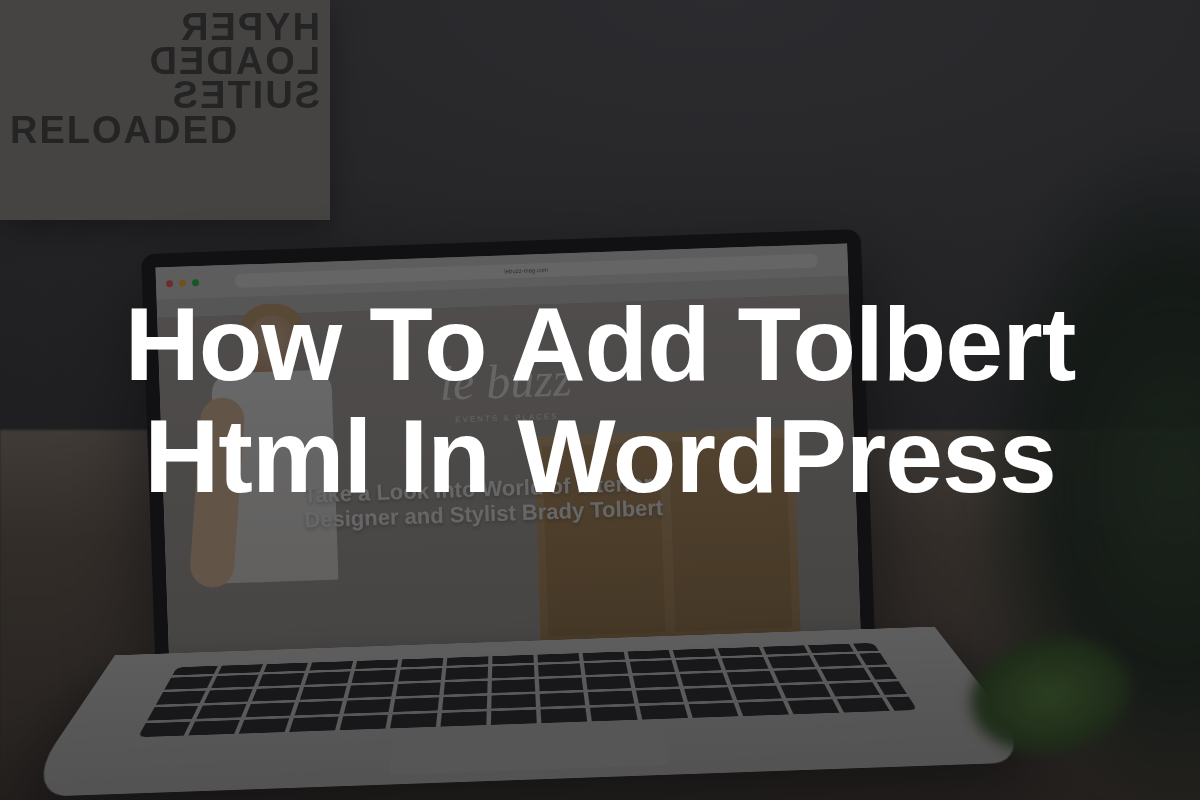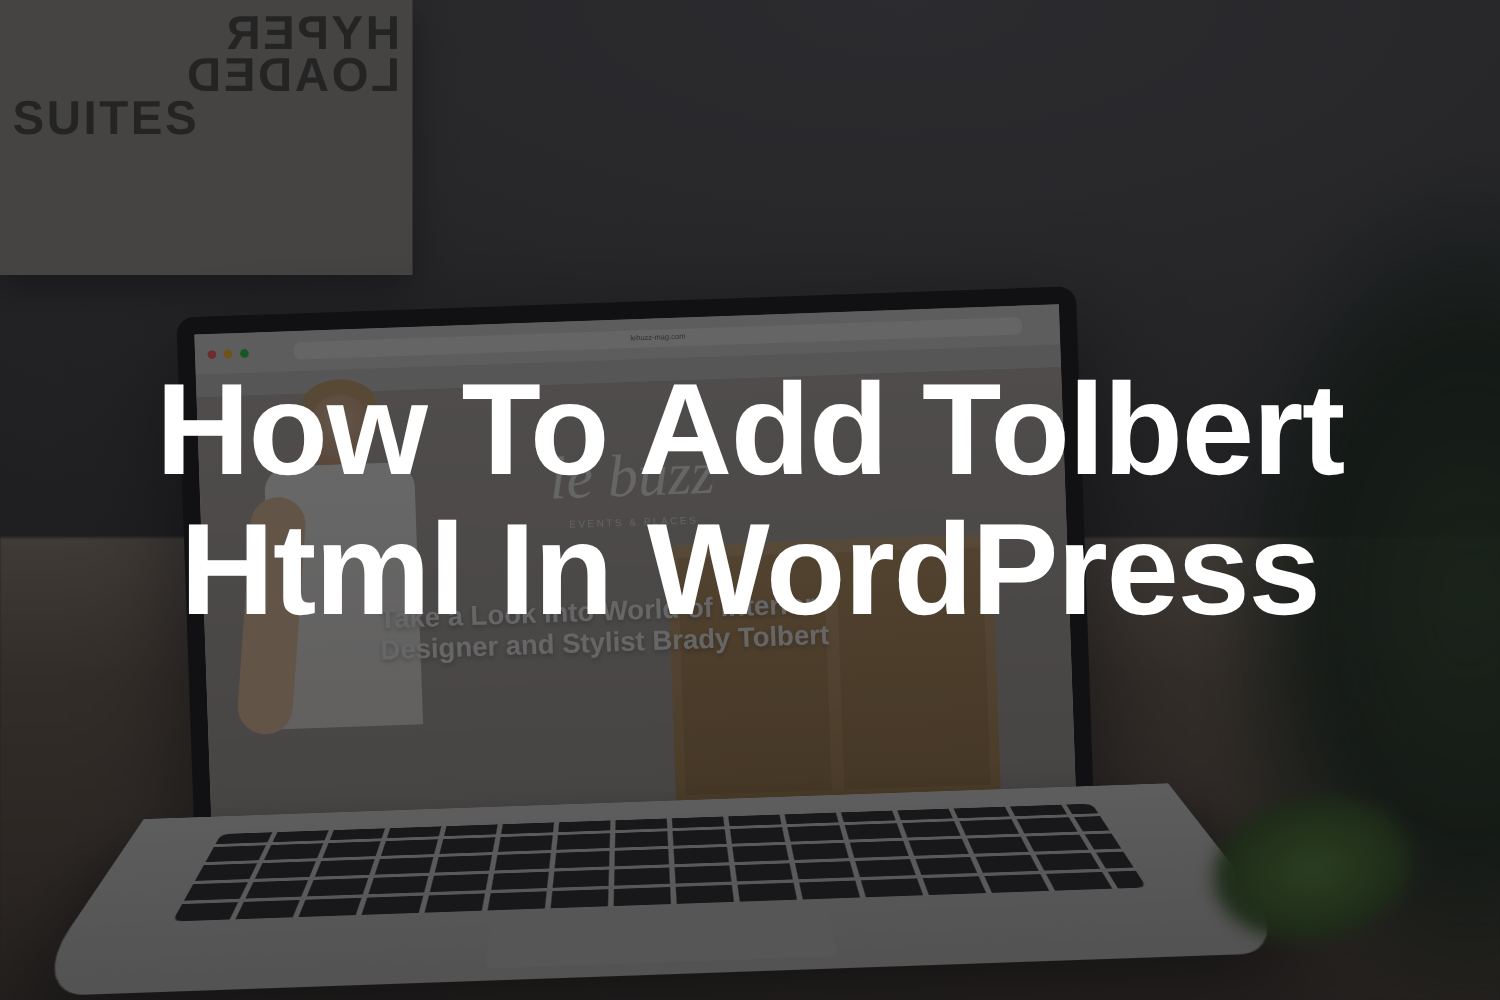--- a/index.html
+++ b/index.html
@@ -194,20 +194,21 @@
 </style>
 </head>
 <body>
 
 <div class="scene">
 
   <div class="poster">
     <span>HYPER</span>
     <span>LOADED</span>
     <span>SUITES</span>
+    <span>RELOADED</span>
   </div>
 
   <div class="desk"></div>
 
   <div class="laptop">
     <div class="screen-bezel">
       <div class="screen">
         <div class="browser-chrome">
           <div class="traffic red"></div>
           <div class="traffic yel"></div>

